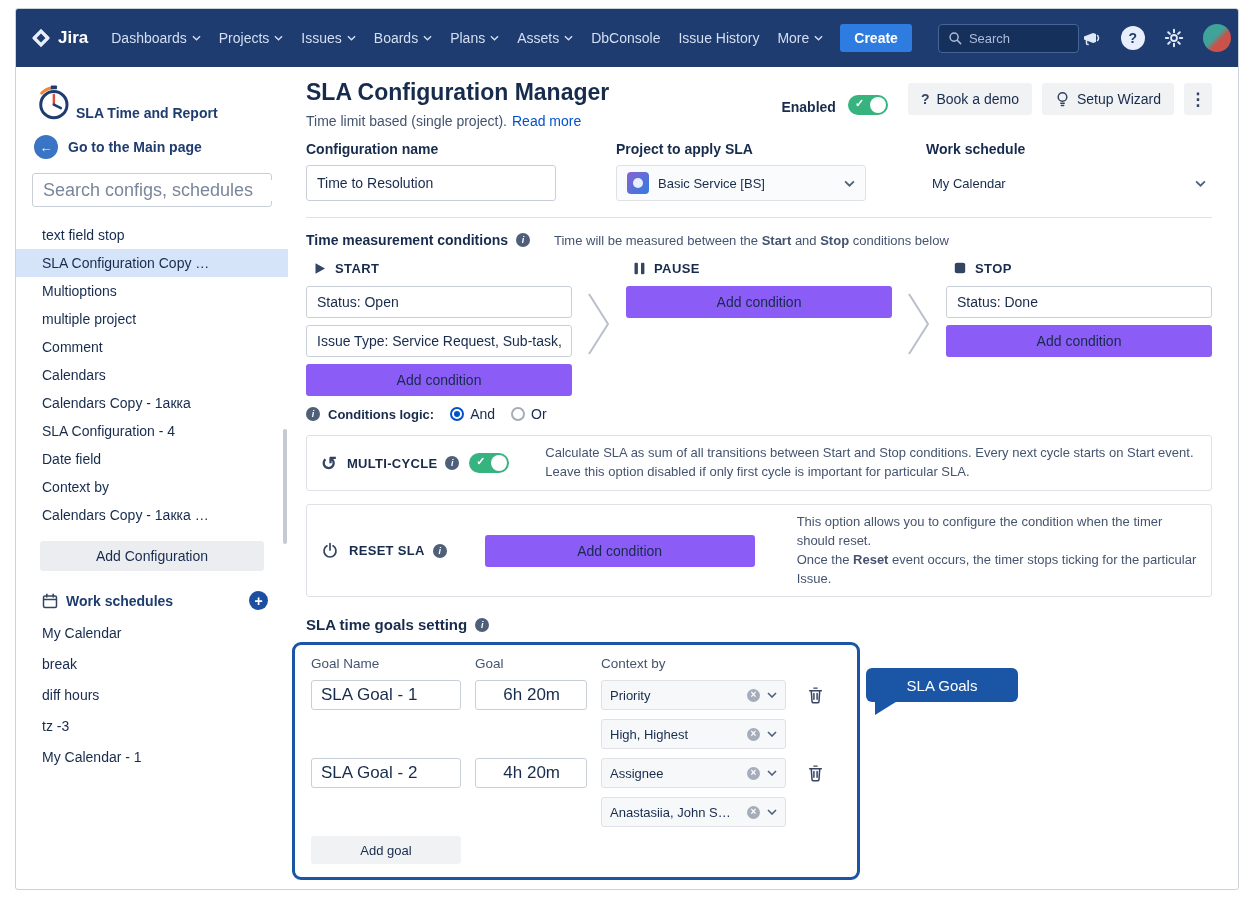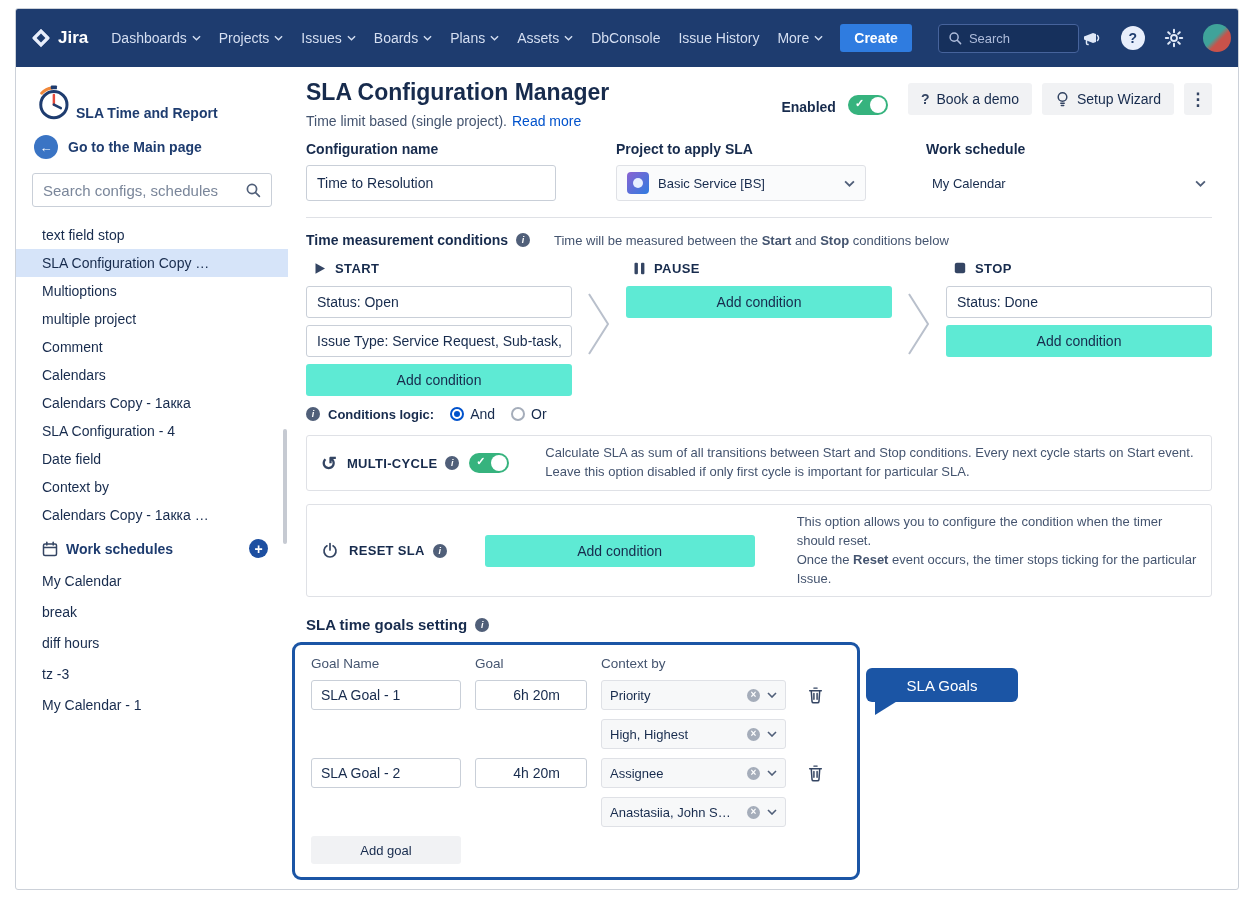--- a/index.html
+++ b/index.html
@@ -43,21 +43,21 @@
   .app-body { flex: 1; display: flex; min-height: 0; }
 
   
   .sidebar { width: 272px; flex: none; position: relative; padding-top: 6px; font-size: 14px; }
   .sb-logo { display: flex; align-items: flex-end; gap: 2px; padding: 8px 14px 2px 16px; }
   .sb-logo-title { font-weight: bold; color: #1e3c6f; font-size: 14px; padding-bottom: 2px; }
   .sb-back { display: flex; align-items: center; gap: 10px; padding: 10px 18px; cursor: pointer; }
   .sb-back-circle { width: 24px; height: 24px; border-radius: 50%; background: #3a74c4; color: #fff; font-size: 13px; display: flex; align-items: center; justify-content: center; flex: none; }
   .sb-back-label { font-weight: bold; color: #1e3c6f; }
   .sb-search { margin: 4px 16px 14px 16px; height: 34px; border: 1px solid #c9cfd8; border-radius: 3px; display: flex; align-items: center; padding: 0 10px; color: #505F79; }
-  .sb-search input { flex: 1; border: none; outline: none; font-size: 15px; color: #8b5cf6; font-family: inherit; }
+  .sb-search input { flex: 1; border: none; outline: none; font-size: 18px; color: #8b5cf6; font-family: inherit; }
   .sb-search input::placeholder { color: #7A869A; }
   .sb-item { height: 28px; line-height: 28px; padding: 0 16px 0 26px; white-space: nowrap; overflow: hidden; text-overflow: ellipsis; cursor: pointer; color: #172B4D; }
   .sb-item.sel { background: #d6e4f9; }
   .btn-addconfig { margin: 12px 24px 10px 24px; height: 30px; background: #ebedf1; border: none; border-radius: 3px; font-size: 14px; color: #172B4D; width: 224px; cursor: pointer; font-family: inherit; }
   .sb-sched-head { display: flex; align-items: center; gap: 8px; padding: 10px 20px 8px 26px; }
   .sb-sched-title { font-weight: bold; color: #1e3c6f; }
   .plus-circle { margin-left: auto; width: 19px; height: 19px; border-radius: 50%; background: #1d4fa1; color: #fff; font-size: 14px; font-weight: bold; display: flex; align-items: center; justify-content: center; cursor: pointer; }
   .sb-sched-item { height: 31px; line-height: 31px; }
   .sb-scrollbar { position: absolute; right: 1px; top: 362px; width: 4px; height: 115px; background: #c6cad2; border-radius: 2px; cursor: pointer; }
 
@@ -91,21 +91,21 @@
   .info { display: inline-flex; width: 14px; height: 14px; border-radius: 50%; background: #505F79; color: #fff; font-size: 9px; font-weight: bold; align-items: center; justify-content: center; flex: none; font-style: italic; }
   .sec-hint { font-size: 13px; color: #44546F; margin-left: 16px; }
   .sec-hint b { color: #44546F; }
 
   .cond-cols { margin-top: 12px; display: flex; align-items: flex-start; }
   .cond-col { flex: 1; min-width: 0; }
   .cond-sep { width: 54px; flex: none; display: flex; justify-content: center; padding-top: 28px; }
   .cond-head { display: flex; align-items: center; gap: 9px; font-weight: bold; font-size: 13px; letter-spacing: 0.4px; margin-bottom: 10px; padding-left: 8px; height: 16px; }
   .cond-stack { display: flex; flex-direction: column; gap: 7px; }
   .cond-input { width: 100%; height: 32px; border: 1px solid #c9cfd8; border-radius: 3px; padding: 0 10px; font-size: 14px; color: #172B4D; font-family: inherit; white-space: nowrap; overflow: hidden; }
-  .btn-subtle { height: 32px; background: #5eead4; border: none; border-radius: 3px; font-size: 14px; color: #172B4D; cursor: pointer; width: 100%; font-family: inherit; }
+  .btn-subtle { height: 32px; background: #8b5cf6; border: none; border-radius: 3px; font-size: 14px; color: #172B4D; cursor: pointer; width: 100%; font-family: inherit; }
   .logic-row { margin-top: 10px; display: flex; align-items: center; gap: 8px; font-size: 13px; }
   .logic-label { font-weight: bold; }
   .radio-opt { display: flex; align-items: center; gap: 6px; font-size: 14px; cursor: pointer; margin-left: 8px; }
   .radio { width: 14px; height: 14px; border-radius: 50%; border: 2px solid #a5adba; background: #fff; position: relative; flex: none; display: inline-block; }
   .radio.sel { border-color: #0052CC; }
   .radio.sel::after { content: ""; position: absolute; inset: 2px; border-radius: 50%; background: #0052CC; }
 
   .opt-box { margin-top: 13px; border: 1px solid #dfe1e6; border-radius: 3px; min-height: 56px; display: flex; align-items: center; padding: 8px 14px; }
   .opt-label { font-weight: bold; font-size: 13px; letter-spacing: 0.3px; margin: 0 8px 0 10px; white-space: nowrap; }
   .opt-desc { font-size: 13px; color: #44546F; line-height: 1.45; }
@@ -113,21 +113,21 @@
   .reset-btn { width: 270px; flex: none; margin-left: 38px; }
   .reset-desc { padding-left: 42px; flex: 1; }
   .history-glyph { font-size: 19px; font-weight: bold; color: #344563; line-height: 1; }
 
   .goals-title-row { margin-top: 19px; display: flex; align-items: center; gap: 8px; }
   .goals-title { font-weight: bold; font-size: 15px; }
   .goals-area { position: relative; margin-top: 9px; }
   .goals-annotation { width: 568px; margin-left: -14px; border: 3px solid #1b55a5; border-radius: 9px; padding: 11px 14px 13px 16px; background: #fff; }
   .goals-grid { display: grid; grid-template-columns: 150px 112px 185px 36px; column-gap: 14px; row-gap: 9px; align-items: center; }
   .g-colhead { font-size: 13.5px; color: #44546F; }
-  .g-input { width: 100%; height: 30px; border: 1px solid #c9cfd8; border-radius: 3px; padding: 0 9px; font-size: 14px; color: #172B4D; font-family: inherit; }
+  .g-input { width: 100%; height: 30px; border: 1px solid #c9cfd8; border-radius: 3px; padding: 0 9px; font-size: 17px; color: #172B4D; font-family: inherit; }
   .g-input.goal { text-align: right; padding-right: 26px; }
   .g-select { height: 30px; background: #f7f8f9; border: 1px solid #dfe1e6; border-radius: 3px; display: flex; align-items: center; gap: 7px; padding: 0 8px; font-size: 13px; cursor: pointer; min-width: 0; }
   .g-select .lbl { flex: 1; white-space: nowrap; overflow: hidden; text-overflow: ellipsis; }
   .clear { width: 13px; height: 13px; border-radius: 50%; background: #a5adba; color: #fff; font-size: 10px; line-height: 12px; text-align: center; font-weight: bold; flex: none; cursor: pointer; }
   .trash-btn { width: 30px; height: 30px; border: none; background: transparent; display: flex; align-items: center; justify-content: center; cursor: pointer; }
   .btn-addgoal { width: 150px; height: 28px; background: #f1f2f4; border: none; border-radius: 3px; font-size: 13px; color: #172B4D; cursor: pointer; font-family: inherit; }
   .callout { position: absolute; left: 560px; top: 26px; width: 152px; height: 34px; background: #1b55a5; border-radius: 6px; color: #fff; font-size: 15px; display: flex; align-items: center; justify-content: center; }
   .callout::after { content: ""; position: absolute; left: 9px; bottom: -13px; width: 0; height: 0; border-top: 15px solid #1b55a5; border-right: 24px solid transparent; }
 </style>
 </head>
@@ -260,20 +260,21 @@
       <div class="sb-item sel">SLA Configuration Copy …</div>
       <div class="sb-item">Multioptions</div>
       <div class="sb-item">multiple project</div>
       <div class="sb-item">Comment</div>
       <div class="sb-item">Calendars</div>
       <div class="sb-item">Calendars Copy - 1акка</div>
       <div class="sb-item">SLA Configuration - 4</div>
       <div class="sb-item">Date field</div>
       <div class="sb-item">Context by</div>
       <div class="sb-item">Calendars Copy - 1акка …</div>
+      <button class="btn-addconfig">Add Configuration</button>
       <div class="sb-sched-head">
         <svg width="16" height="16" viewBox="0 0 16 16">
             <rect x="1.5" y="3" width="13" height="11.5" rx="1.5" fill="none" stroke="#344563" stroke-width="1.5"></rect>
             <line x1="1.5" y1="6.5" x2="14.5" y2="6.5" stroke="#344563" stroke-width="1.5"></line>
             <line x1="4.8" y1="1.2" x2="4.8" y2="4" stroke="#344563" stroke-width="1.5" stroke-linecap="round"></line>
             <line x1="11.2" y1="1.2" x2="11.2" y2="4" stroke="#344563" stroke-width="1.5" stroke-linecap="round"></line>
           </svg>
         <span class="sb-sched-title">Work schedules</span>
         <span class="plus-circle">
             <span>+</span>

